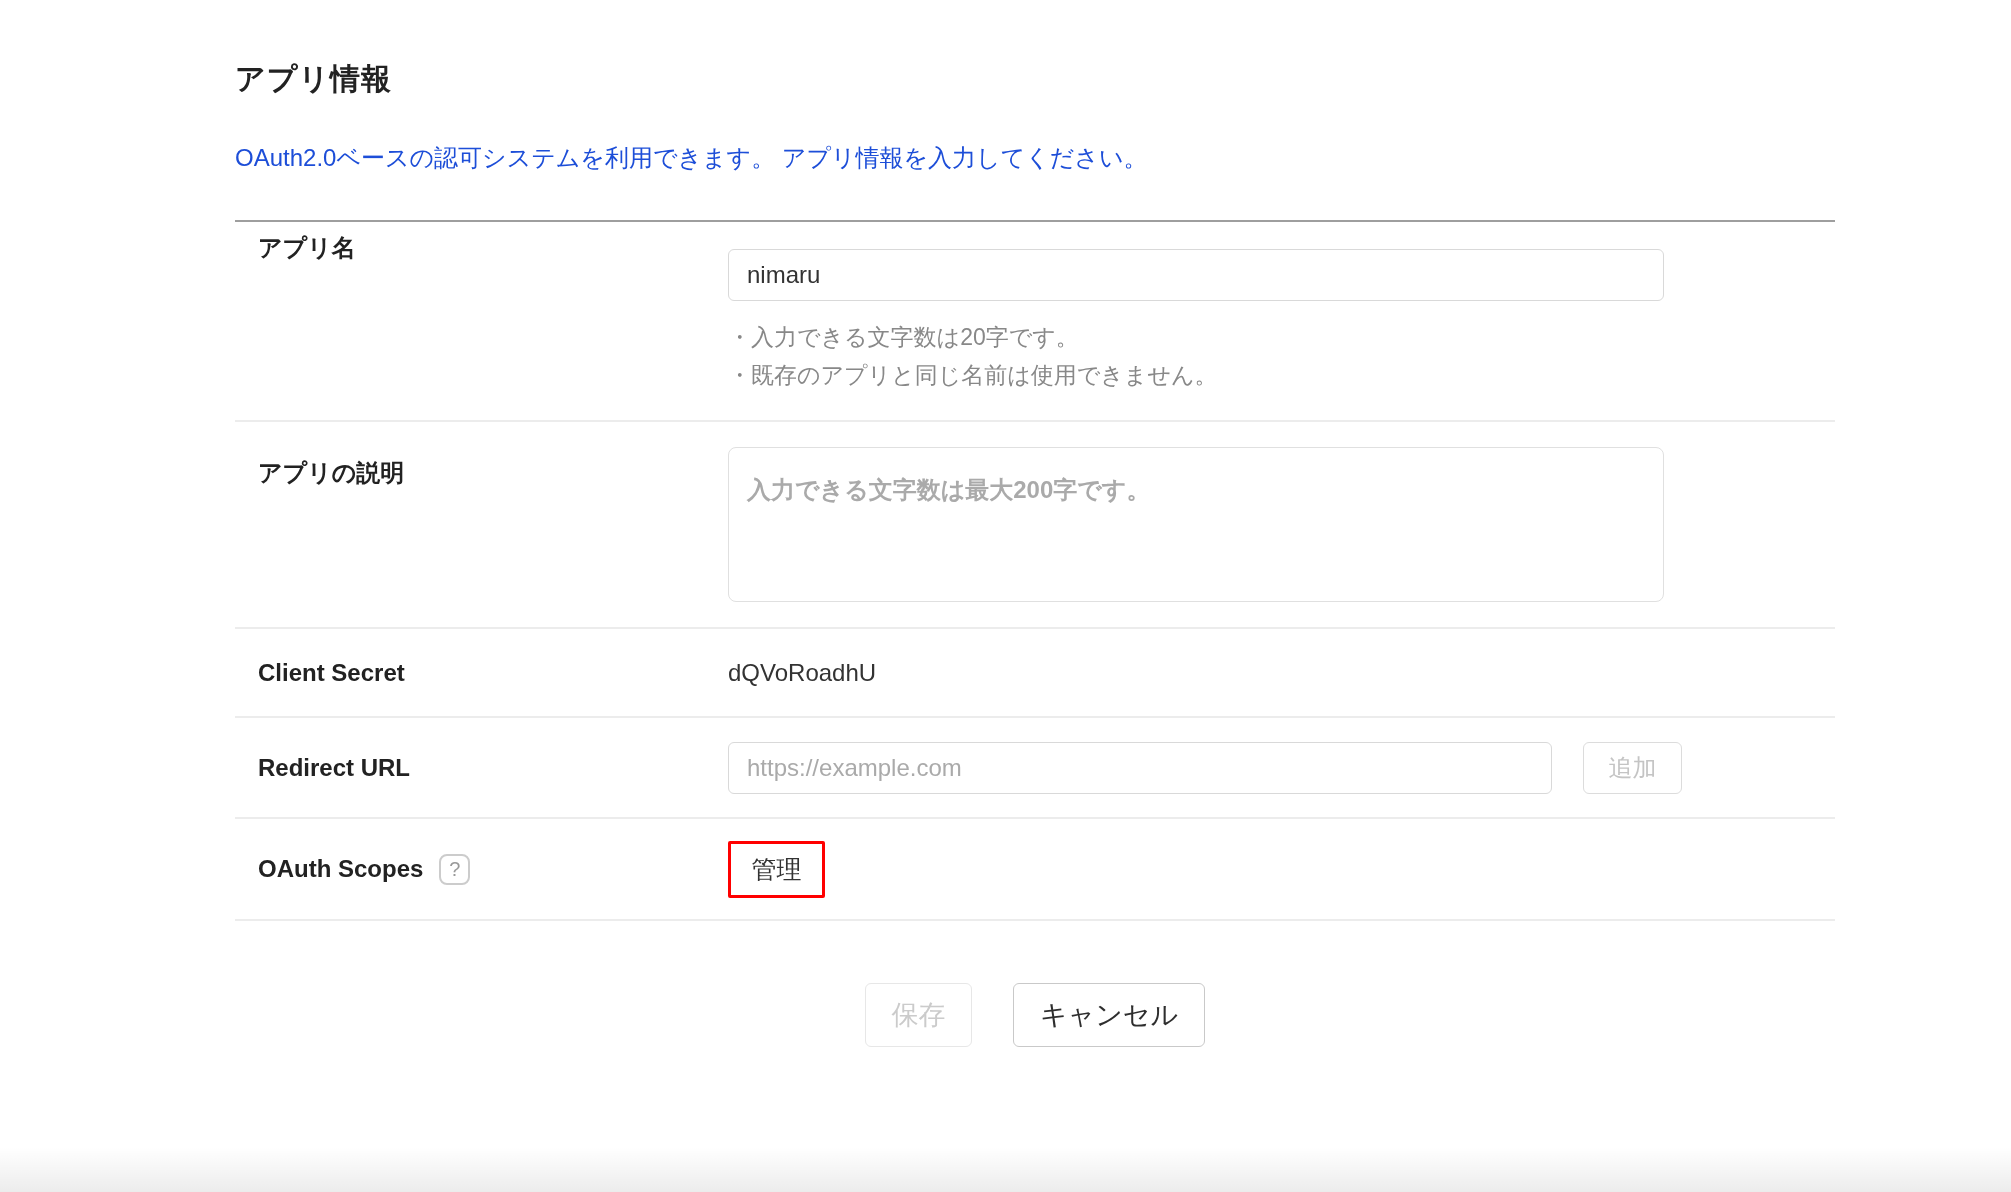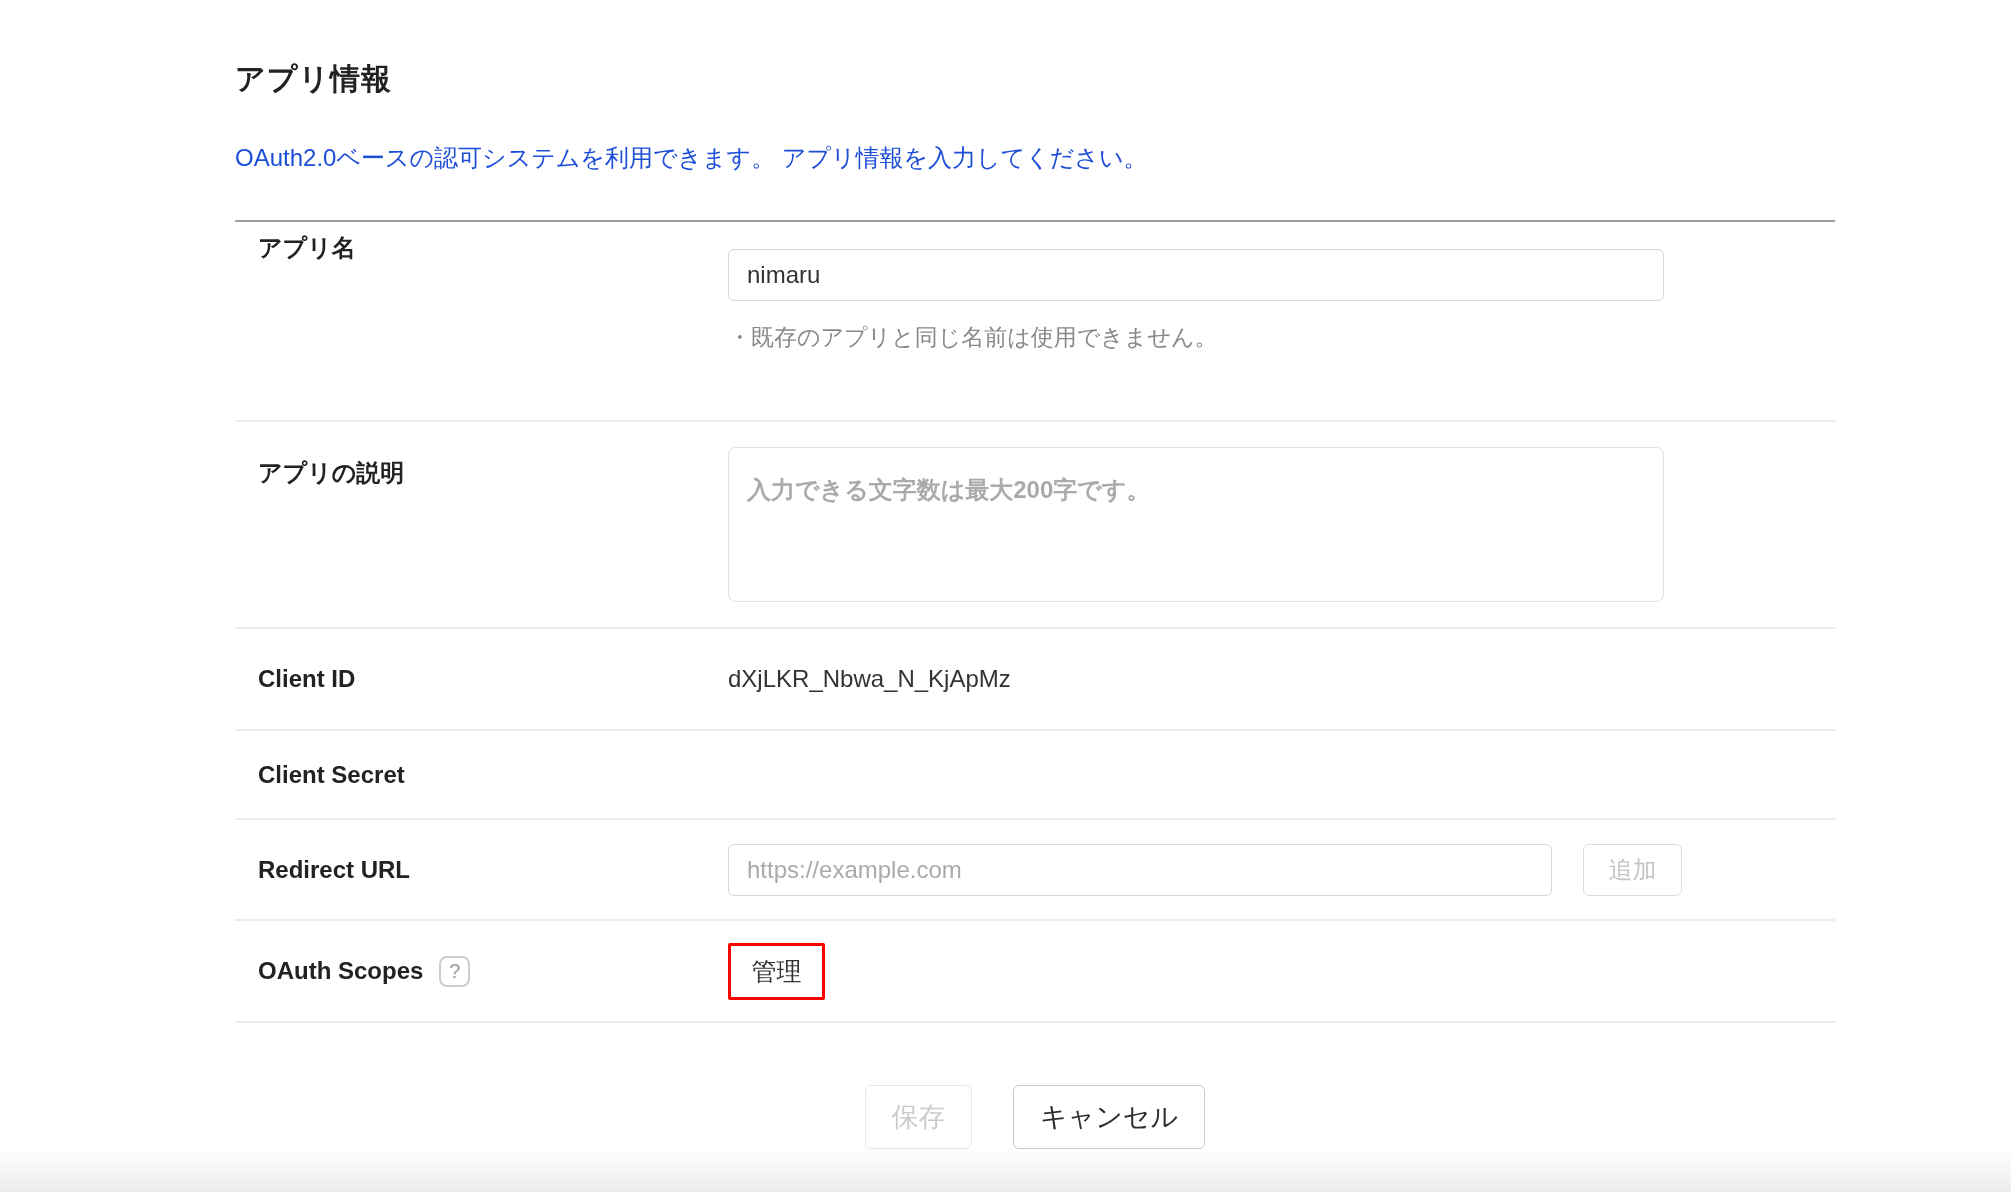--- a/index.html
+++ b/index.html
@@ -178,41 +178,39 @@
   <h1 class="page-title">アプリ情報</h1>
   <p class="page-desc">OAuth2.0ベースの認可システムを利用できます。 アプリ情報を入力してください。</p>
 
   <div class="form-table">
 
     <div class="form-row row-app-name">
       <div class="label-col">アプリ名</div>
       <div class="field-col">
         <input type="text" class="text-input" value="nimaru" style="">
         <div class="hints">
+          <div class="hint-line">・入力できる文字数は20字です。</div>
           <div class="hint-line">・既存のアプリと同じ名前は使用できません。</div>
         </div>
       </div>
     </div>
 
     <div class="form-row row-app-desc">
       <div class="label-col">アプリの説明</div>
       <div class="field-col">
         <textarea class="desc-textarea" placeholder="入力できる文字数は最大200字です。" style=""></textarea>
       </div>
     </div>
 
-    <div class="form-row center row-client-id">
-      <div class="label-col">Client ID</div>
-      <div class="field-col">
-        <span class="readonly-value">dXjLKR_Nbwa_N_KjApMz</span>
-      </div>
-    </div>
 
     <div class="form-row center row-client-secret">
       <div class="label-col">Client Secret</div>
+      <div class="field-col">
+        <span class="readonly-value">dQVoRoadhU</span>
+      </div>
     </div>
 
     <div class="form-row center row-redirect">
       <div class="label-col">Redirect URL</div>
       <div class="field-col">
         <input type="text" class="text-input url-input" placeholder="https://example.com" style="">
         <button class="add-button">追加</button>
       </div>
     </div>
 

